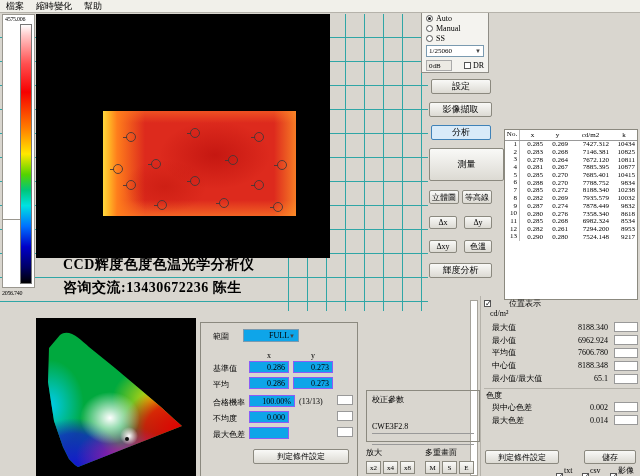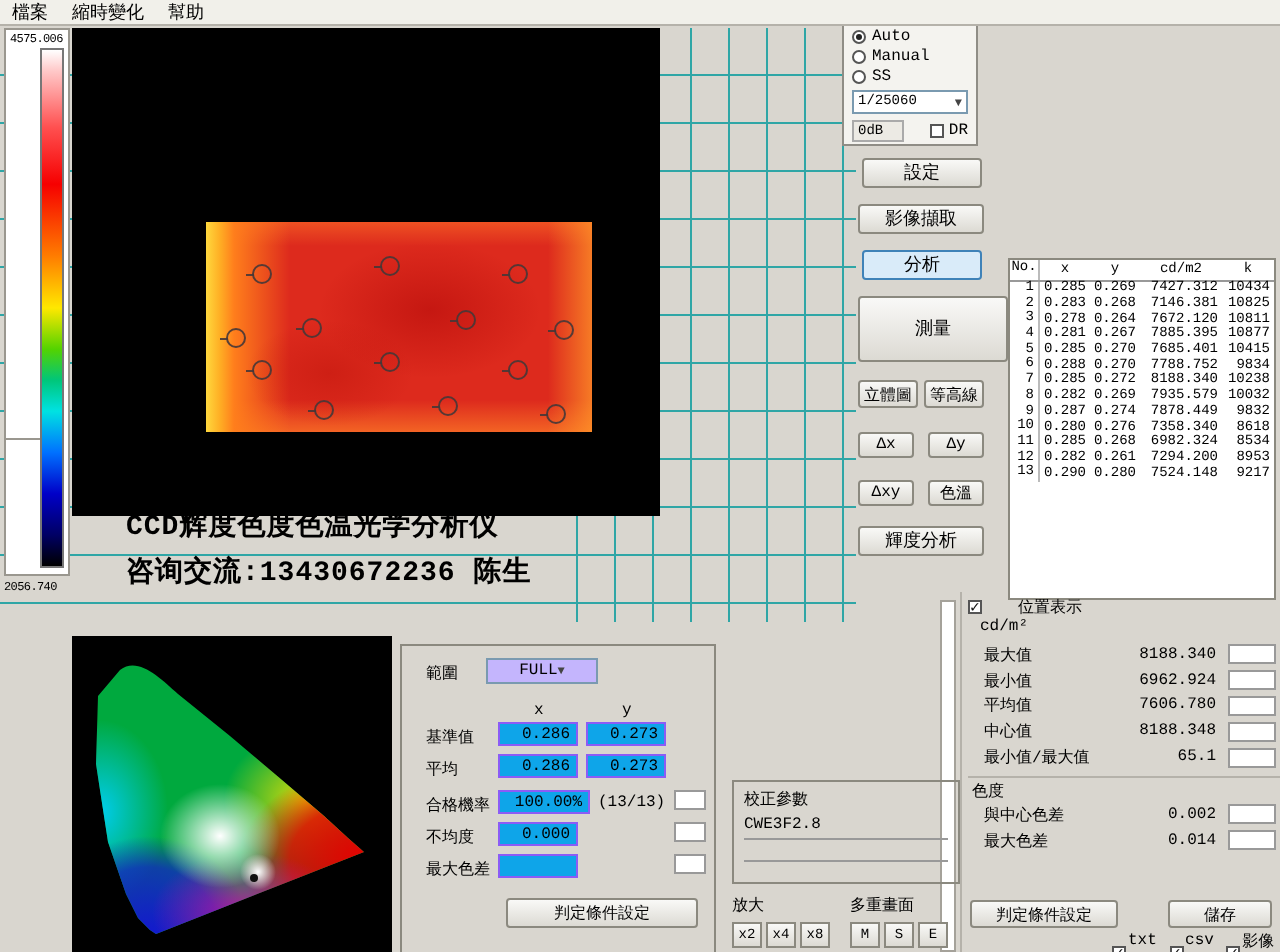--- a/index.html
+++ b/index.html
@@ -1,17 +1,17 @@
 <!DOCTYPE html>
 <html><head>
 <meta charset="utf-8">
 <style>
 *{margin:0;padding:0;box-sizing:border-box}
 body{margin:0;background:#777}
-#app{position:relative;width:640px;height:476px;background:#d9d6cf;font-family:Liberation Mono, monospace;font-size:9px;color:#000;overflow:hidden}
+#app{position:relative;width:640px;height:476px;background:#d9d6cf;font-family:Liberation Serif, serif;font-size:9px;color:#000;overflow:hidden}
 
 .menubar{position:absolute;left:0;top:0;width:640px;height:13px;background:#f1f0ea;border-bottom:1px solid #b5b2aa;display:flex;align-items:center;gap:12px;padding:0 6px;font-size:9px;z-index:9}
 .menu-item{cursor:default}
 
 .hgrid{position:absolute;left:0;top:14px;width:428px;height:297px;background:repeating-linear-gradient(180deg,transparent 0 23px,#2fa6a6 23px 24px);z-index:1}
 .vgrid{position:absolute;left:270px;top:14px;width:158px;height:297px;background:repeating-linear-gradient(90deg,transparent 0 18px,#2fa6a6 18px 19px);z-index:1}
 
 .scale-panel{position:absolute;left:2px;top:14px;width:33px;height:274px;background:#fff;border:1px solid #9a978f;z-index:3}
 .scale-max{position:absolute;left:2px;top:1px;font-size:6px;letter-spacing:-0.3px}
 .scale-line{position:absolute;left:0;top:204px;width:19px;border-top:1px solid #9a978f}
@@ -68,24 +68,24 @@
 .bot-btn{position:absolute;background:linear-gradient(#f9f9f7,#dcdad3);border:1px solid #8b897f;border-radius:2px;font-size:8px;display:flex;align-items:center;justify-content:center;z-index:6}
 .fcbs{position:absolute;left:556px;top:465px;display:flex;gap:3px;z-index:6;font-size:8px}
 .fcb{display:inline-flex;align-items:center;gap:1px}
 
 .cie{position:absolute;left:36px;top:318px;width:160px;height:158px;background:#000;z-index:5}
 
 .rangep{position:absolute;left:200px;top:322px;width:158px;height:190px;border:1px solid #8b897f;background:#d9d6cf;z-index:5;font-size:8px}
 .rp-abs{position:absolute}
 .fld{position:absolute;background:#0ea5e9;border:1px solid #8b5cf6;height:12px;font-size:8px;display:flex;align-items:center;justify-content:flex-end;padding:0 3px}
 .ind{position:absolute;width:16px;height:10px;background:#fff;border:1px solid #999}
-.rsel{position:absolute;left:42px;top:6px;width:56px;height:13px;border:1px solid #7a9ab0;background:#c4b5fd;display:flex;align-items:center;justify-content:center;padding:0 3px;font-size:8px}
+.rsel{position:absolute;left:42px;top:6px;width:56px;height:13px;border:1px solid #7a9ab0;background:#0ea5e9;display:flex;align-items:center;justify-content:flex-end;padding:0 3px;font-size:8px}
 
 .calib{position:absolute;left:366px;top:390px;width:114px;height:52px;border:1px solid #8b897f;z-index:5;padding:3px 5px;font-size:8px}
-.calib-val{border-bottom:1px solid #999;margin-top:3px;padding-bottom:2px}
+.calib-val{border-bottom:1px solid #999;margin-top:17px;padding-bottom:2px}
 .calib-line{border-bottom:1px solid #999;margin-top:10px}
 
 .mag{position:absolute;left:366px;top:447px;z-index:5;font-size:8px}
 .msc{position:absolute;left:425px;top:447px;z-index:5;font-size:8px}
 .mbtn{display:inline-flex;align-items:center;justify-content:center;width:15px;height:13px;border:1px solid #8b897f;background:linear-gradient(#f9f9f7,#dcdad3);margin-right:2px;font-size:7px}
 .btnrow{margin-top:3px;display:flex}
 </style>
 </head>
 <body>
 

